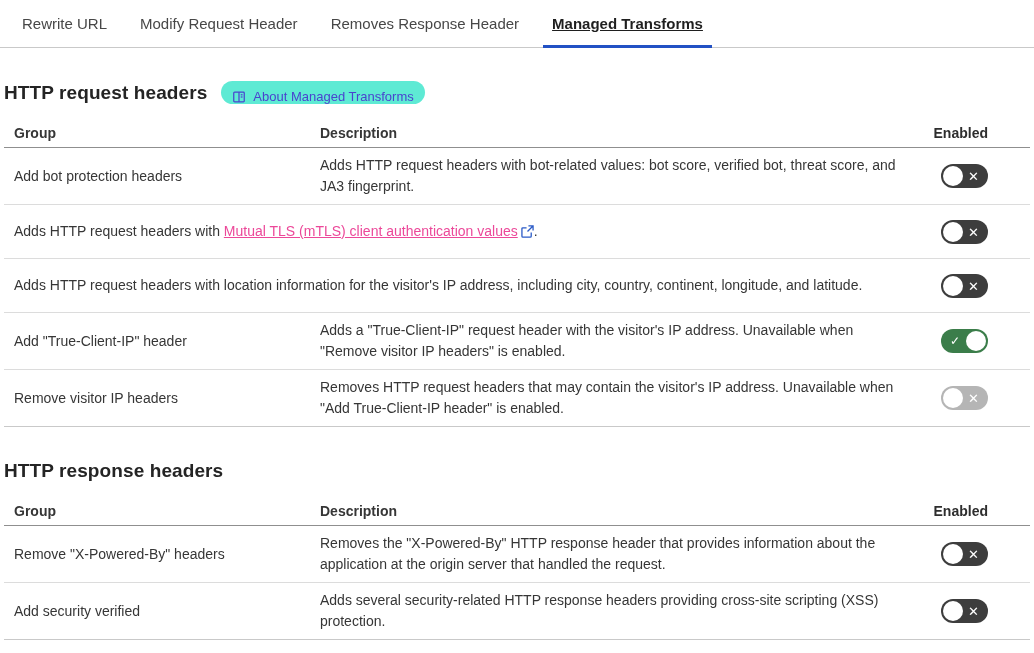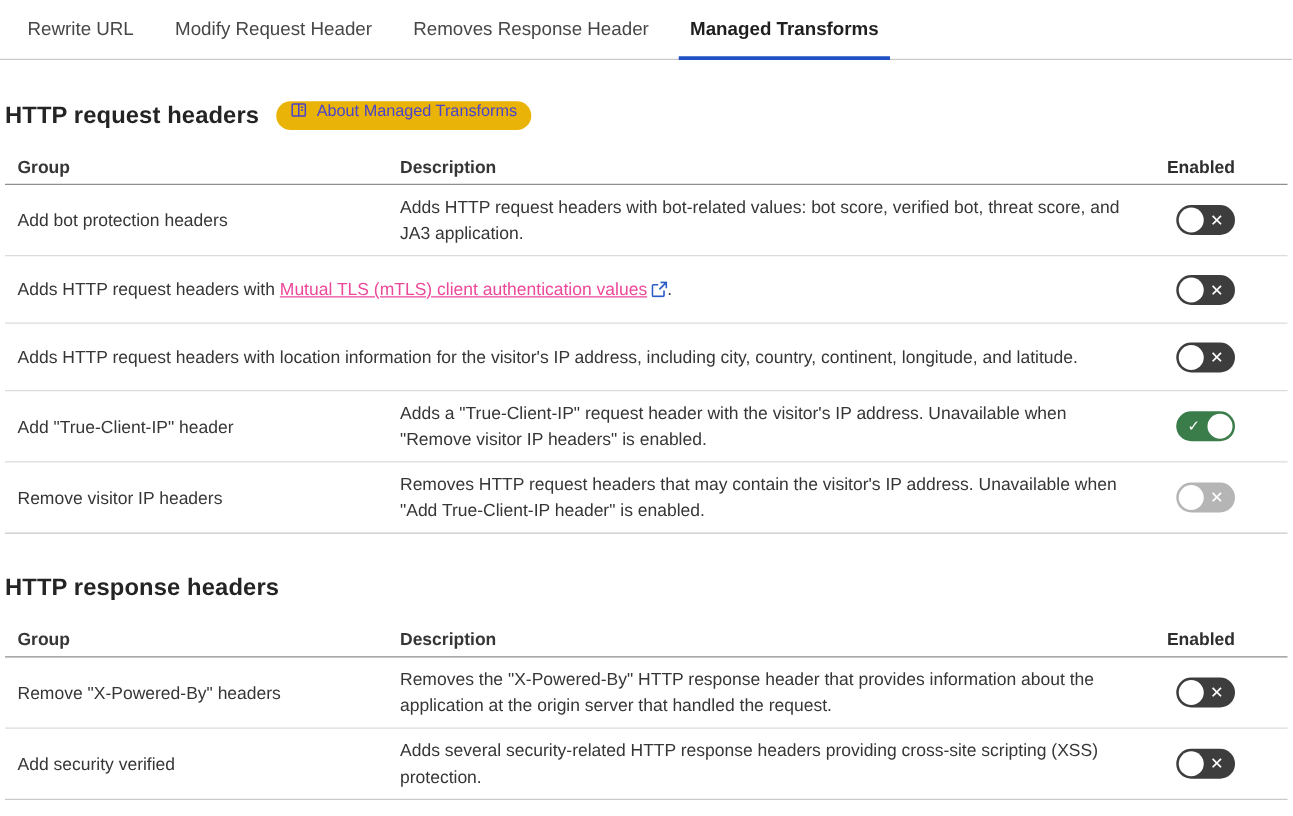--- a/index.html
+++ b/index.html
@@ -18,21 +18,21 @@
     display: flex;
     align-items: center;
     padding: 16px 9px;
     margin-right: 15px;
     font-size: 15px;
     color: #474747;
     cursor: pointer;
     position: relative;
     white-space: nowrap;
   }
-  .tab.active { color: #1f1f1f; font-weight: 700; }
+  .tab.active { color: #1f1f1f; font-weight: 700; text-decoration: underline; }
   .tab.active::after {
     content: "";
     position: absolute;
     left: 0; right: 0; bottom: -1px;
     height: 3px;
     background: var(--accent-blue, #2251c4);
   }
 
   
   .content { padding: 0 4px; }
@@ -43,27 +43,27 @@
     margin-bottom: 15px;
   }
   .section-title {
     font-size: 19px;
     font-weight: 700;
     color: #242424;
     letter-spacing: 0.1px;
   }
   .about-pill {
     display: inline-flex;
-    align-items: flex-start;
+    align-items: flex-end;
     gap: 7px;
     margin-left: 14px;
     height: 23px;
     padding: 0 11px;
     border-radius: 12px;
-    background: #eab308;
+    background: #5eead4;
     color: #4a43ce;
     font-size: 13px;
     cursor: pointer;
     white-space: nowrap;
   }
   .about-pill svg { display: block; }
 
   
   .thead {
     display: flex;
@@ -172,21 +172,21 @@
     </div>
     <div class="thead">
       <div class="cell-group">Group</div>
       <div class="cell-desc" style="min-height:0;padding-top:0;padding-bottom:0;">Description</div>
       <div class="cell-enabled">Enabled</div>
     </div>
     <div class="tbody">
         <div class="row">
           <div class="cell-group">Add bot protection headers</div>
           <div class="cell-desc">
-            <span class="inner">Adds HTTP request headers with bot-related values: bot score, verified bot, threat score, and JA3 application.</span>
+            <span class="inner">Adds HTTP request headers with bot-related values: bot score, verified bot, threat score, and JA3 fingerprint.</span>
           </div>
           <div class="cell-enabled">
             <div class="toggle off">
               <span class="mark">✕</span>
               <span class="knob"></span>
             </div>
           </div>
         </div>
         <div class="row">
           <div class="cell-desc">

